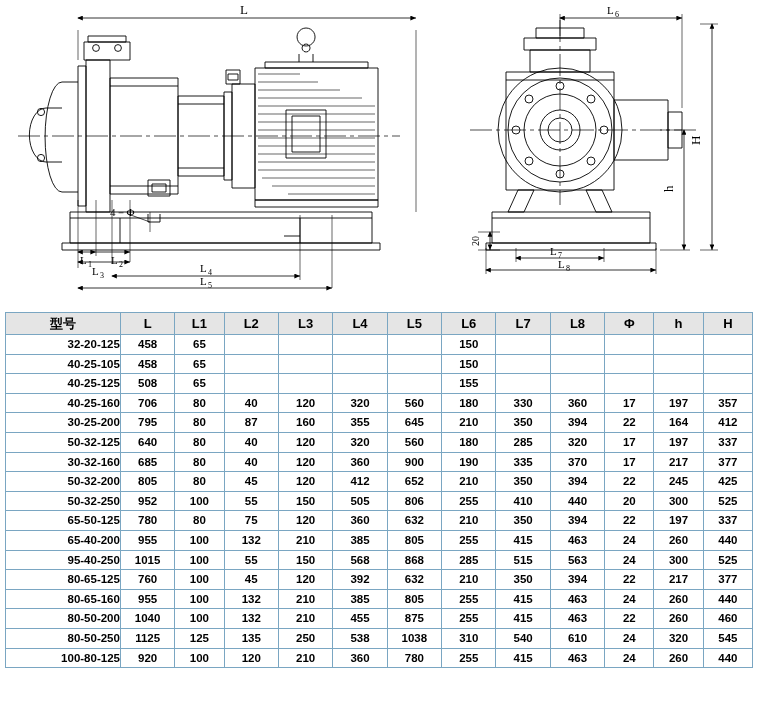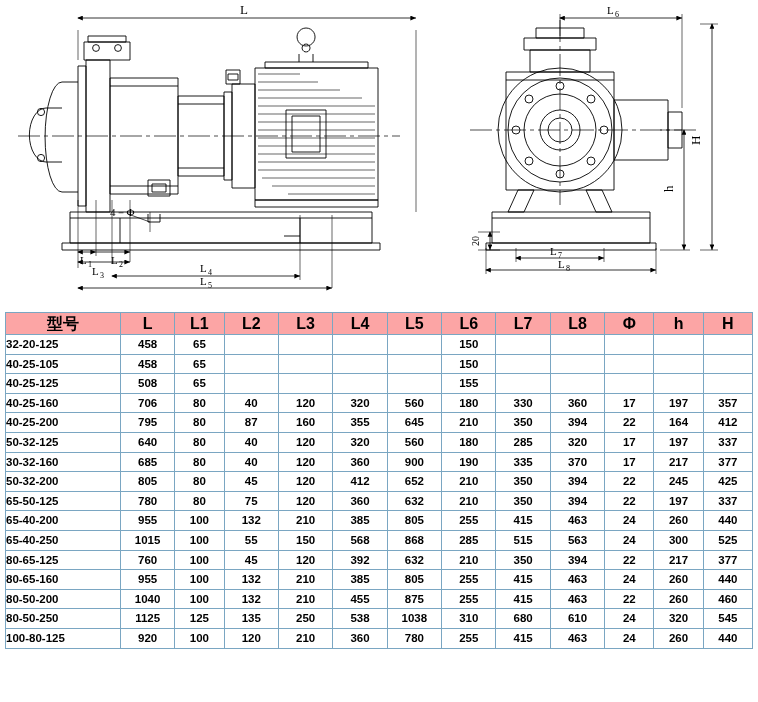--- a/index.html
+++ b/index.html
@@ -7,23 +7,23 @@
   #wrap{position:relative;width:758px;height:702px;}
 
   
   #drawing{position:absolute;left:0;top:0;width:758px;height:300px;}
   #drawing svg{display:block;}
 
   
   #table-area{position:absolute;left:5px;top:312px;width:748px;}
   table{border-collapse:collapse;width:748px;table-layout:fixed;}
   th,td{border:1px solid #7aa6c2;text-align:center;font-size:11.5px;color:#000;padding:0;height:18.6px;line-height:18.6px;font-weight:bold;}
-  thead th{background:#fca5a5;font-size:16px;height:21px;line-height:21px;}
+  thead th{background:#e5e5e5;font-size:13px;height:21px;line-height:21px;}
   tbody td{background:#ffffff;}
-  tbody td.model{text-align:left;}
+  tbody td.model{text-align:right;}
   col.c0{width:112px}
   col.cx{width:53px}
   col.cs{width:48px}
 </style>
 </head>
 <body>
 
 <div id="wrap">
 
   <div id="drawing">
@@ -298,21 +298,21 @@
             <td>320</td>
             <td>560</td>
             <td>180</td>
             <td>330</td>
             <td>360</td>
             <td>17</td>
             <td>197</td>
             <td>357</td>
           </tr>
           <tr>
-            <td class="model">40-25-200</td>
+            <td class="model">30-25-200</td>
             <td>795</td>
             <td>80</td>
             <td>87</td>
             <td>160</td>
             <td>355</td>
             <td>645</td>
             <td>210</td>
             <td>350</td>
             <td>394</td>
             <td>22</td>
@@ -358,20 +358,35 @@
             <td>412</td>
             <td>652</td>
             <td>210</td>
             <td>350</td>
             <td>394</td>
             <td>22</td>
             <td>245</td>
             <td>425</td>
           </tr>
           <tr>
+            <td class="model">50-32-250</td>
+            <td>952</td>
+            <td>100</td>
+            <td>55</td>
+            <td>150</td>
+            <td>505</td>
+            <td>806</td>
+            <td>255</td>
+            <td>410</td>
+            <td>440</td>
+            <td>20</td>
+            <td>300</td>
+            <td>525</td>
+          </tr>
+          <tr>
             <td class="model">65-50-125</td>
             <td>780</td>
             <td>80</td>
             <td>75</td>
             <td>120</td>
             <td>360</td>
             <td>632</td>
             <td>210</td>
             <td>350</td>
             <td>394</td>
@@ -388,21 +403,21 @@
             <td>385</td>
             <td>805</td>
             <td>255</td>
             <td>415</td>
             <td>463</td>
             <td>24</td>
             <td>260</td>
             <td>440</td>
           </tr>
           <tr>
-            <td class="model">65-40-250</td>
+            <td class="model">95-40-250</td>
             <td>1015</td>
             <td>100</td>
             <td>55</td>
             <td>150</td>
             <td>568</td>
             <td>868</td>
             <td>285</td>
             <td>515</td>
             <td>563</td>
             <td>24</td>
@@ -456,21 +471,21 @@
           </tr>
           <tr>
             <td class="model">80-50-250</td>
             <td>1125</td>
             <td>125</td>
             <td>135</td>
             <td>250</td>
             <td>538</td>
             <td>1038</td>
             <td>310</td>
-            <td>680</td>
+            <td>540</td>
             <td>610</td>
             <td>24</td>
             <td>320</td>
             <td>545</td>
           </tr>
           <tr>
             <td class="model">100-80-125</td>
             <td>920</td>
             <td>100</td>
             <td>120</td>

